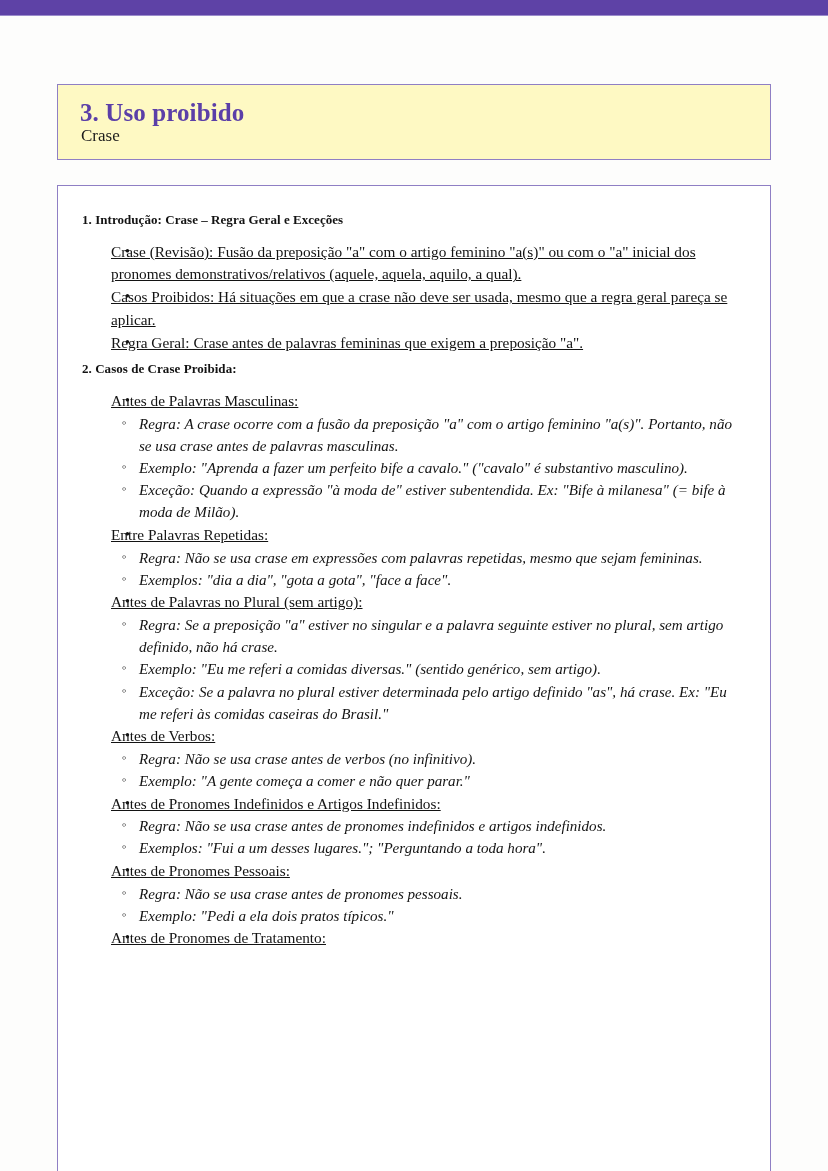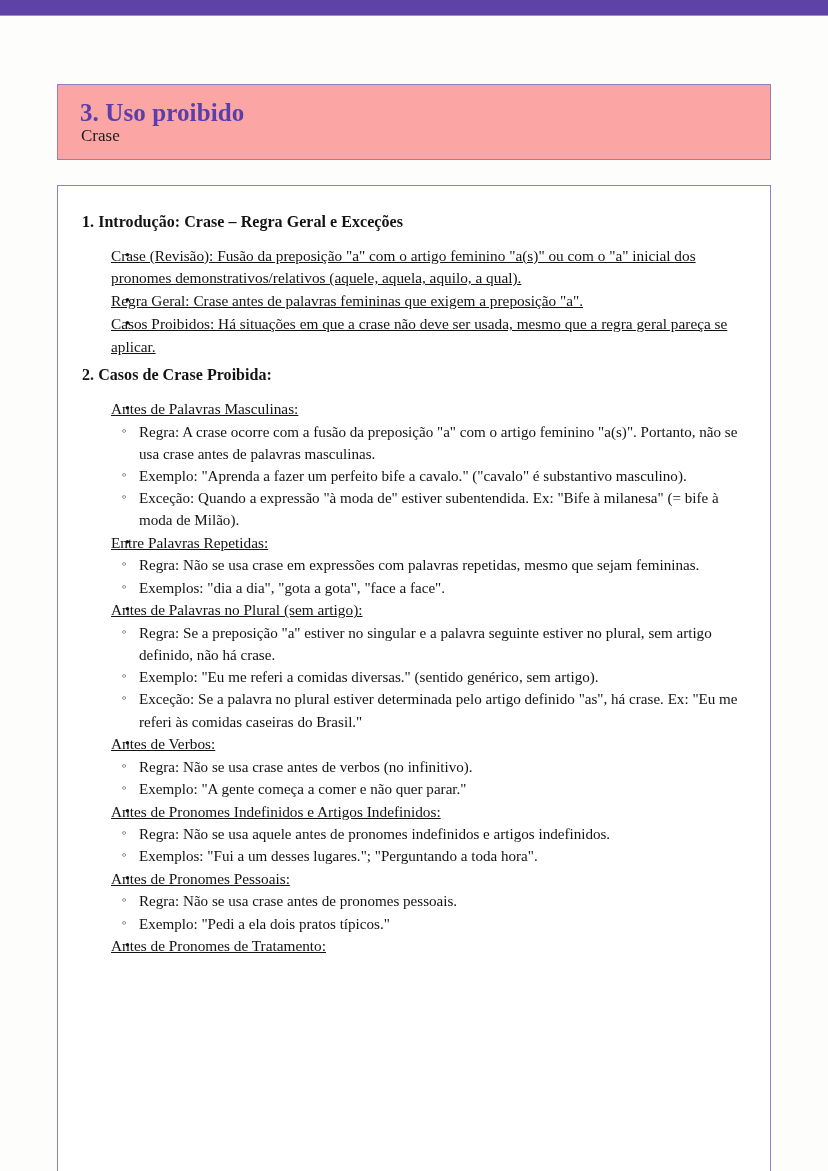--- a/index.html
+++ b/index.html
@@ -38,21 +38,21 @@
   }
 
   
   .header-card {
     position: absolute;
     left: 57px;
     top: 68px;
     width: 714px;
     height: 76px;
     border: 1.4px solid #8f7fc4;
-    background: #fca5a5;
+    background: #fef9c3;
     padding: 14px 22px 10px 22px;
     box-sizing: border-box;
   }
   .header-title {
     font-family: "Liberation Serif", "DejaVu Serif", serif;
     font-size: 25px;
     font-weight: 700;
     color: #5b3fa8;
     line-height: 1.08;
     margin: 0;
@@ -75,21 +75,21 @@
     width: 714px;
     height: 1010px;
     border: 1.4px solid #8f7fc4;
     background: #ffffff;
     padding: 26px 26px 20px 24px;
     box-sizing: border-box;
     overflow: hidden;
   }
 
   .section-heading {
-    font-size: 16px;
+    font-size: 13px;
     font-weight: 700;
     color: #131313;
     margin: 0 0 6px 0;
     line-height: 1.3;
     letter-spacing: 0.05px;
   }
   .section-heading.spaced-top {
     margin-top: 7px;
   }
 
@@ -118,20 +118,21 @@
   }
   ul.level1 > li > .li-text {
     display: block;
     position: relative;
   }
 
   ul.level2 {
     list-style: none;
     margin: 0 0 0 0;
     padding: 0;
+    font-style: italic;
   }
   ul.level2 > li {
     position: relative;
     padding-left: 28px;
     margin: 0;
     font-size: 15.1px;
     line-height: 1.47;
     color: #131313;
   }
   ul.level2 > li::before {
@@ -162,24 +163,24 @@
   </div>
 
   <div class="content-card">
     <div id="sections-host">
         <div class="section-heading">1. Introdução: Crase – Regra Geral e Exceções</div>
         <ul class="level1">
           <li>
             <span class="li-text para">Crase (Revisão): Fusão da preposição "a" com o artigo feminino "a(s)" ou com o "a" inicial dos pronomes demonstrativos/relativos (aquele, aquela, aquilo, a qual).</span>
           </li>
           <li>
+            <span class="li-text para">Casos Proibidos: Há situações em que a crase não deve ser usada, mesmo que a regra geral pareça se aplicar.</span>
+          </li>
+          <li>
             <span class="li-text para">Regra Geral: Crase antes de palavras femininas que exigem a preposição "a".</span>
-          </li>
-          <li>
-            <span class="li-text para">Casos Proibidos: Há situações em que a crase não deve ser usada, mesmo que a regra geral pareça se aplicar.</span>
           </li>
         </ul>
         <div class="section-heading spaced-top">2. Casos de Crase Proibida:</div>
         <ul class="level1">
           <li>
             <span class="li-text para">Antes de Palavras Masculinas:</span>
             <ul class="level2">
               <li>Regra: A crase ocorre com a fusão da preposição "a" com o artigo feminino "a(s)". Portanto, não se usa crase antes de palavras masculinas.</li>
               <li>Exemplo: "Aprenda a fazer um perfeito bife a cavalo." ("cavalo" é substantivo masculino).</li>
               <li>Exceção: Quando a expressão "à moda de" estiver subentendida. Ex: "Bife à milanesa" (= bife à moda de Milão).</li>
@@ -203,21 +204,21 @@
           <li>
             <span class="li-text para">Antes de Verbos:</span>
             <ul class="level2">
               <li>Regra: Não se usa crase antes de verbos (no infinitivo).</li>
               <li>Exemplo: "A gente começa a comer e não quer parar."</li>
             </ul>
           </li>
           <li>
             <span class="li-text para">Antes de Pronomes Indefinidos e Artigos Indefinidos:</span>
             <ul class="level2">
-              <li>Regra: Não se usa aquele antes de pronomes indefinidos e artigos indefinidos.</li>
+              <li>Regra: Não se usa crase antes de pronomes indefinidos e artigos indefinidos.</li>
               <li>Exemplos: "Fui a um desses lugares."; "Perguntando a toda hora".</li>
             </ul>
           </li>
           <li>
             <span class="li-text para">Antes de Pronomes Pessoais:</span>
             <ul class="level2">
               <li>Regra: Não se usa crase antes de pronomes pessoais.</li>
               <li>Exemplo: "Pedi a ela dois pratos típicos."</li>
             </ul>
           </li>

